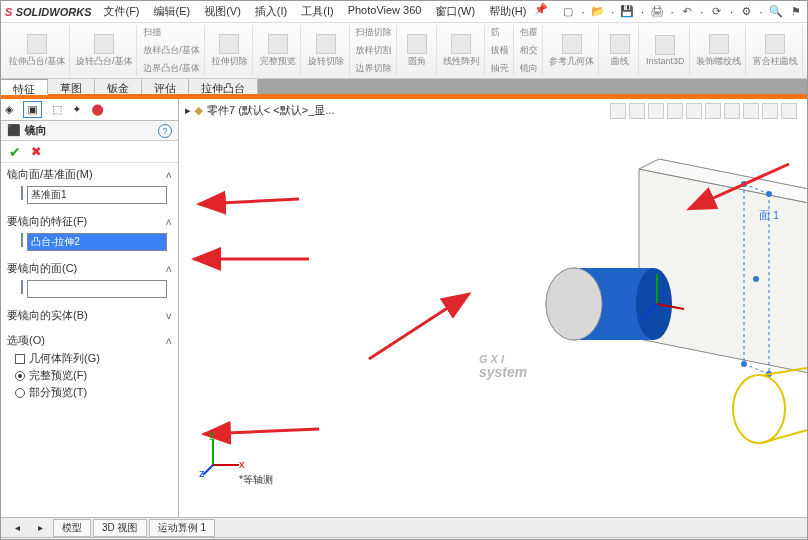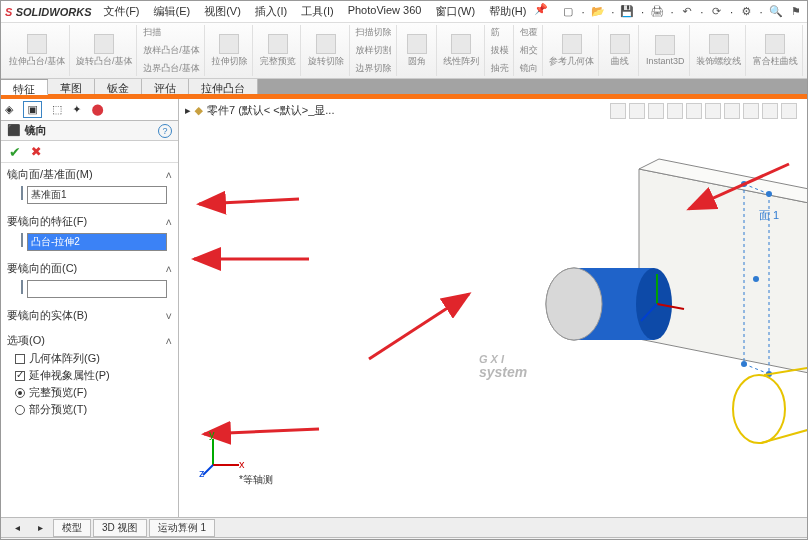--- a/index.html
+++ b/index.html
@@ -228,24 +228,20 @@
       <div class="sect">
         <div class="sect-h">
             <span>选项(O)</span>
             <span class="car">˄</span>
           </div>
         <div class="chkrow">
             <span class="chk"></span>
             <span>几何体阵列(G)</span>
           </div>
         <div class="chkrow">
-            <span class="chk on"></span>
-            <span>延伸视象属性(P)</span>
-          </div>
-        <div class="chkrow">
             <span class="radio on"></span>
             <span>完整预览(F)</span>
           </div>
         <div class="chkrow">
             <span class="radio"></span>
             <span>部分预览(T)</span>
           </div>
       </div>
 
     </div>

